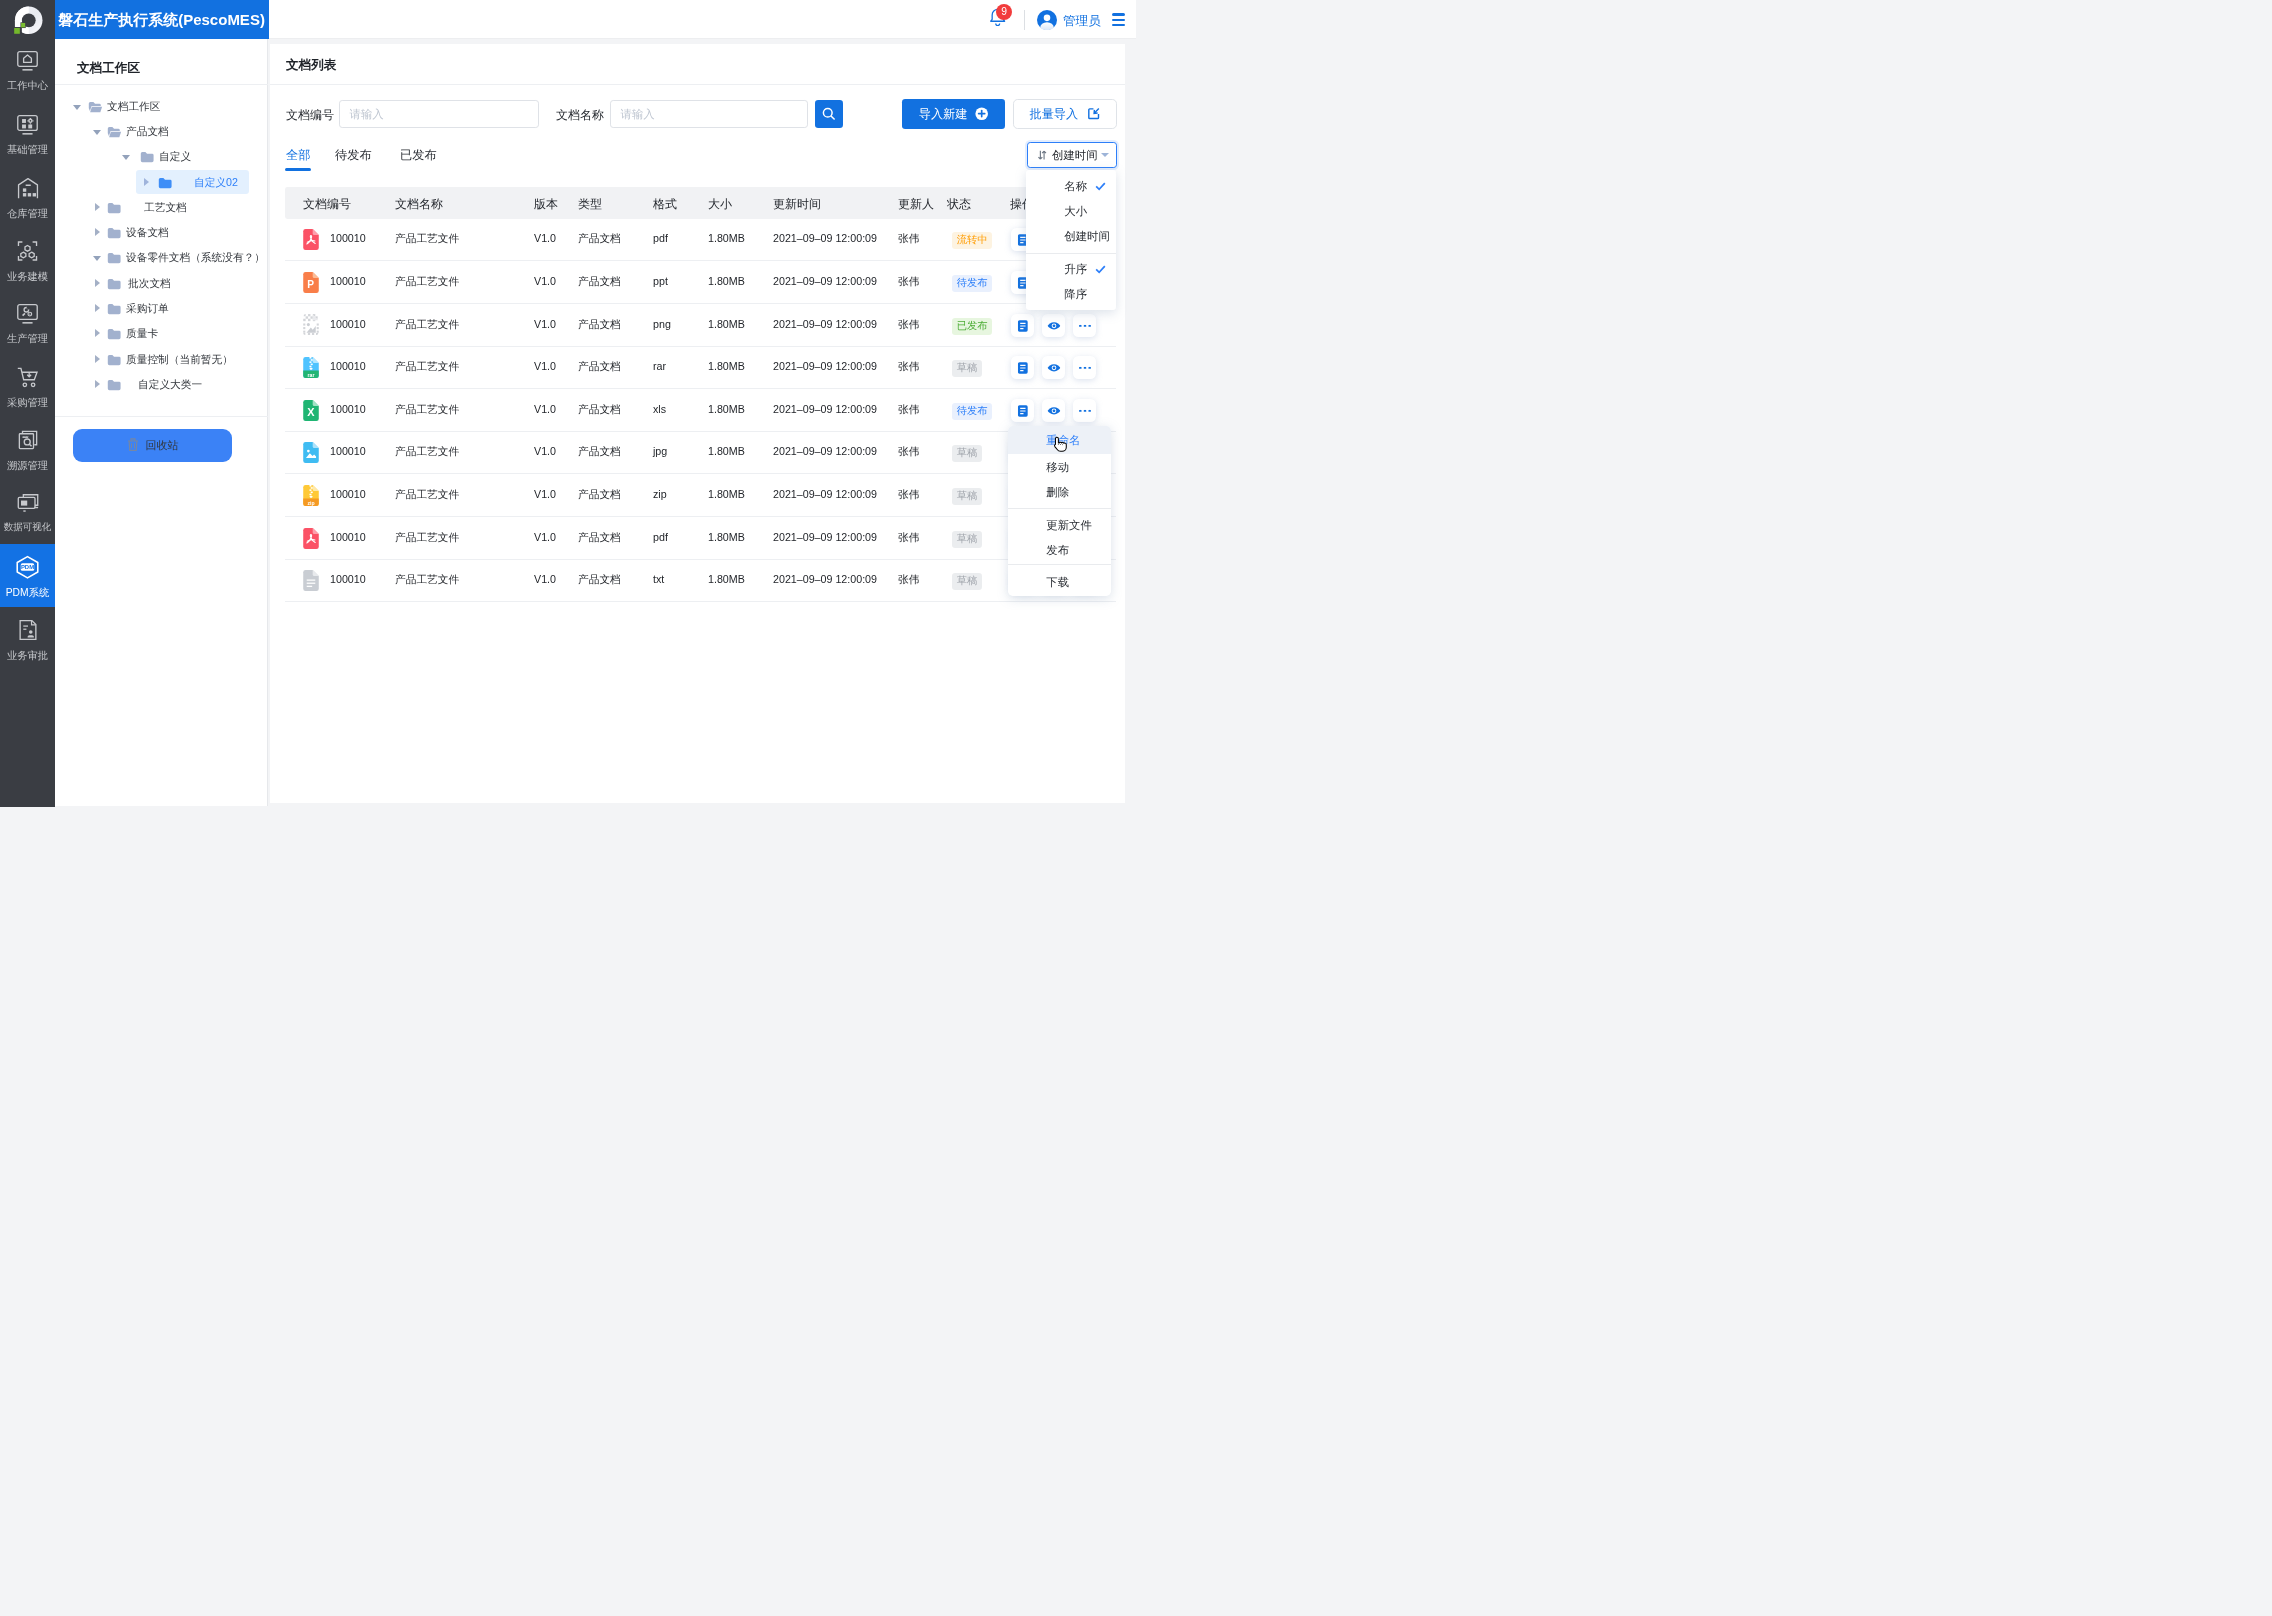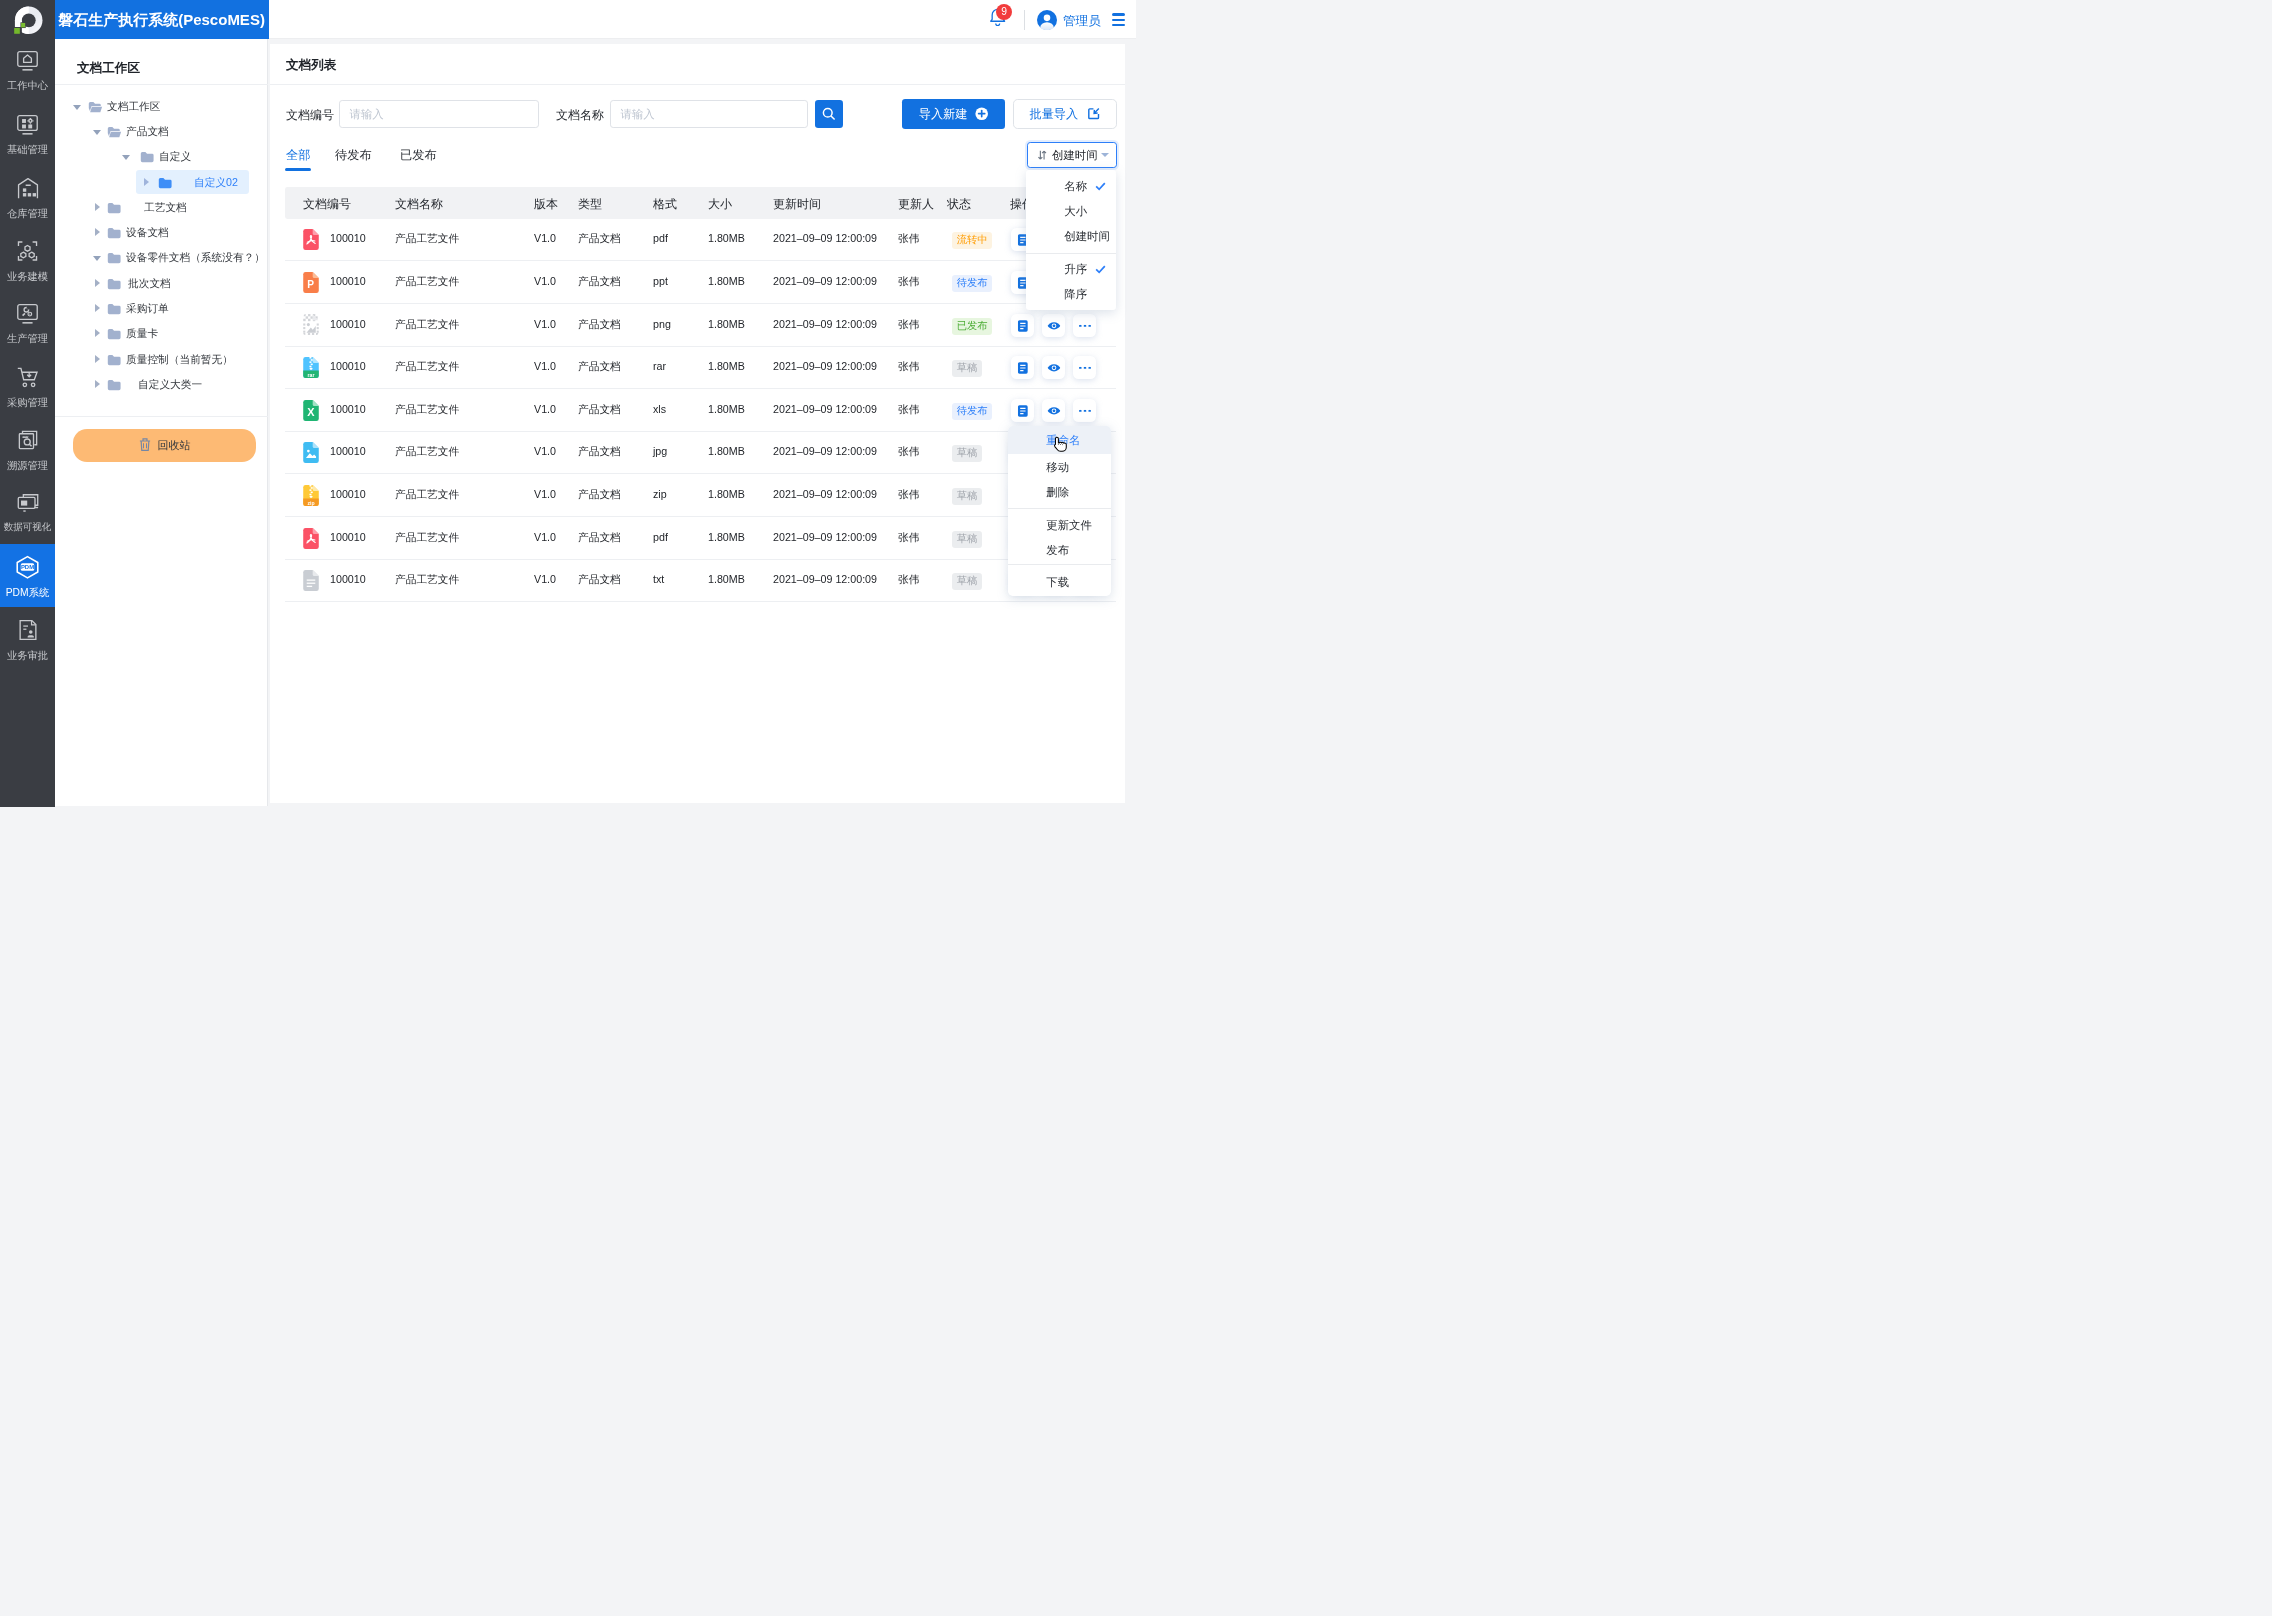--- a/index.html
+++ b/index.html
@@ -325,21 +325,21 @@
   <div class="treerow" style="left:0;top:372px">
     <span class="caret right" style="left:95px"></span>
     <svg class="fold" style="left:107px" width="15" height="12" viewBox="0 0 19 15" fill="#A2B1CE">
         <use href="#folder"></use>
       </svg>
     <span style="position:absolute;left:138px">自定义大类一</span>
   </div>
 
   
   <div class="abs" style="left:55px;top:416px;width:213px;height:0.8px;background:#EDEFF2"></div>
-  <div class="abs" style="left:73px;top:429px;width:183px;height:33px;background:#fdba74;border-radius:14px;text-align:center;line-height:33px;font-size:11px;color:#33373D">
+  <div class="abs" style="left:73px;top:429px;width:159px;height:33px;background:#3b82f6;border-radius:9px;text-align:center;line-height:33px;font-size:11px;color:#33373D">
     <svg width="12" height="13.4" viewBox="0 0 15 17" fill="none" stroke="#7587A5" stroke-width="1.5" style="vertical-align:-2.4px;margin-right:7px">
       <path d="M1 3.8 H14 M5 3.5 V1.2 H10 V3.5 M2.6 3.8 L3.4 15.8 H11.6 L12.4 3.8"></path>
       <path d="M5.6 6.8 V13 M9.4 6.8 V13" stroke-width="1.3"></path>
     </svg>回收站</div>
 </div>
 
 <div class="abs" style="left:286px;top:57px;z-index:6;white-space:nowrap">
     <h2>文档列表</h2>
   </div>
 <div class="abs" style="left:270px;top:84px;width:855px;height:0.8px;background:#EDEFF2;z-index:6"></div>

